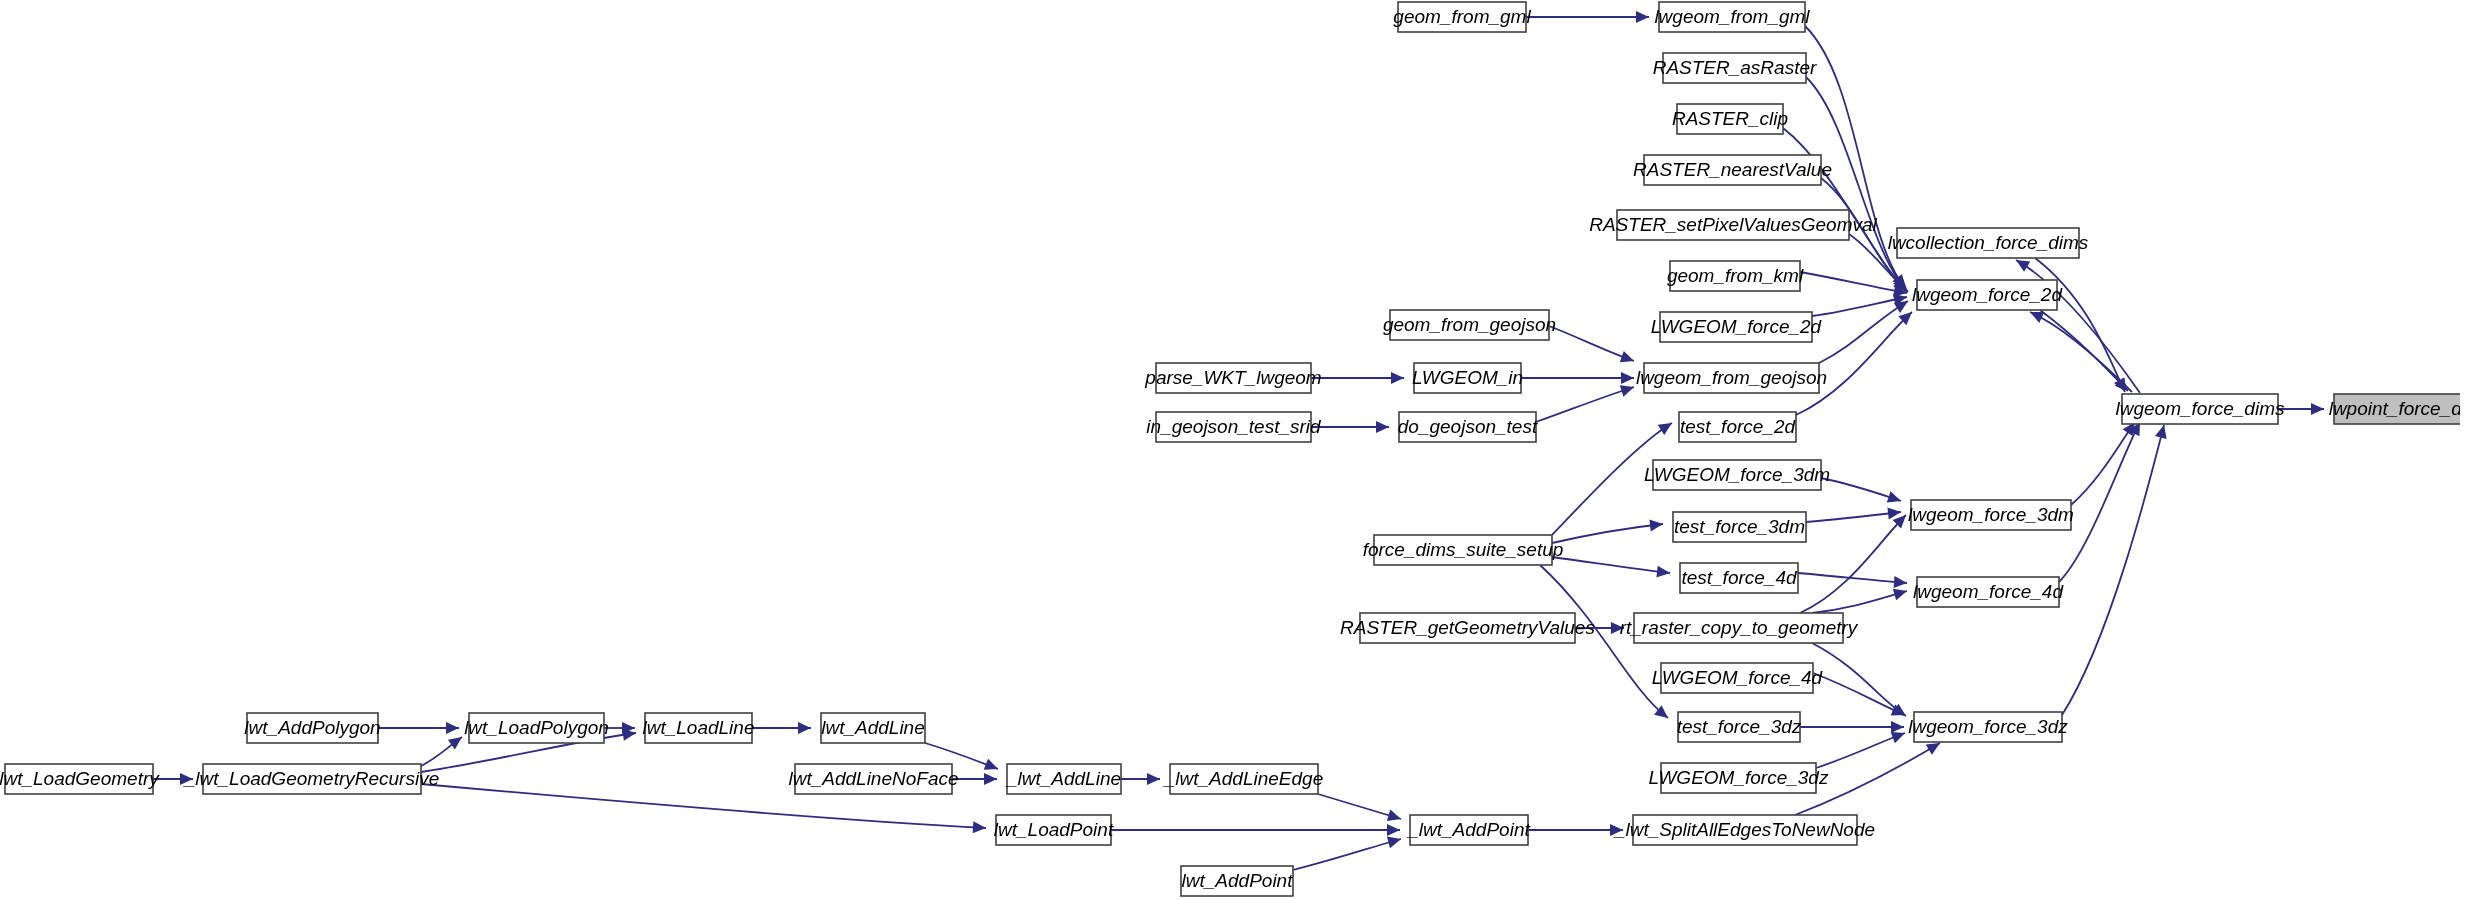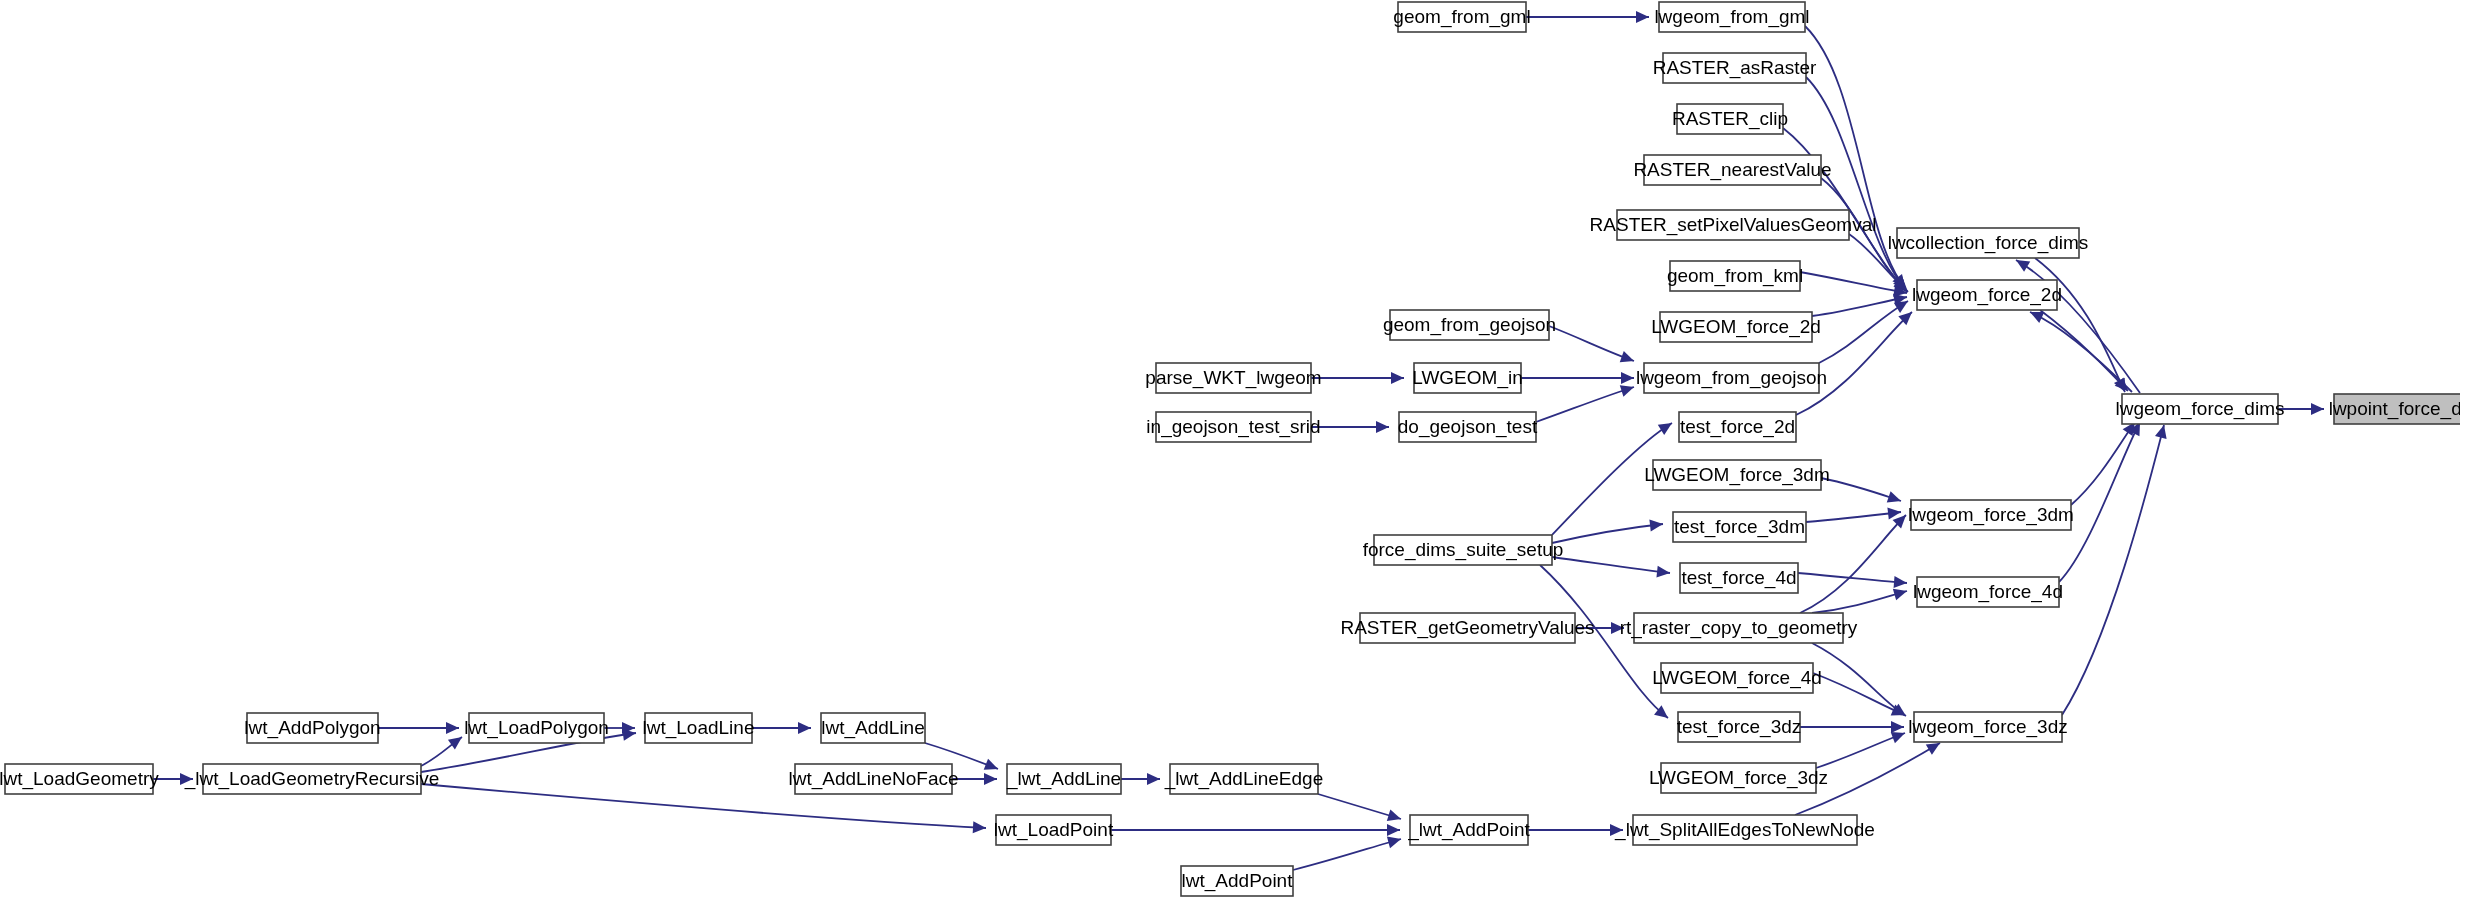--- a/index.html
+++ b/index.html
@@ -1,17 +1,17 @@
 <!DOCTYPE html>
 <html><head>
 <meta charset="utf-8">
 <style>
   html,body{margin:0;padding:0;background:#ffffff;}
   body{font-family:"Liberation Sans","DejaVu Sans",sans-serif;}
-  #canvas{position:relative;width:2460px;height:899px;background:#fff;overflow:hidden;}
+  #canvas{position:relative;width:2460px;height:899px;background:#fff;overflow:hidden;font-style:italic;}
   svg#graph{position:absolute;left:0;top:0;width:2479px;height:899px;}
   .nodebox{fill:#ffffff;stroke:#404040;stroke-width:1.6;}
   .nodebox.hl{fill:#bfbfbf;stroke:#404040;}
   .nodelabel{font-family:"Liberation Sans","DejaVu Sans",sans-serif;font-size:19px;fill:#000000;dominant-baseline:middle;text-anchor:middle;}
   .edge{fill:none;stroke:#2d2d82;stroke-width:1.8;}
   .arrowhead{fill:#2d2d82;}
 </style>
 </head>
 <body>
 

